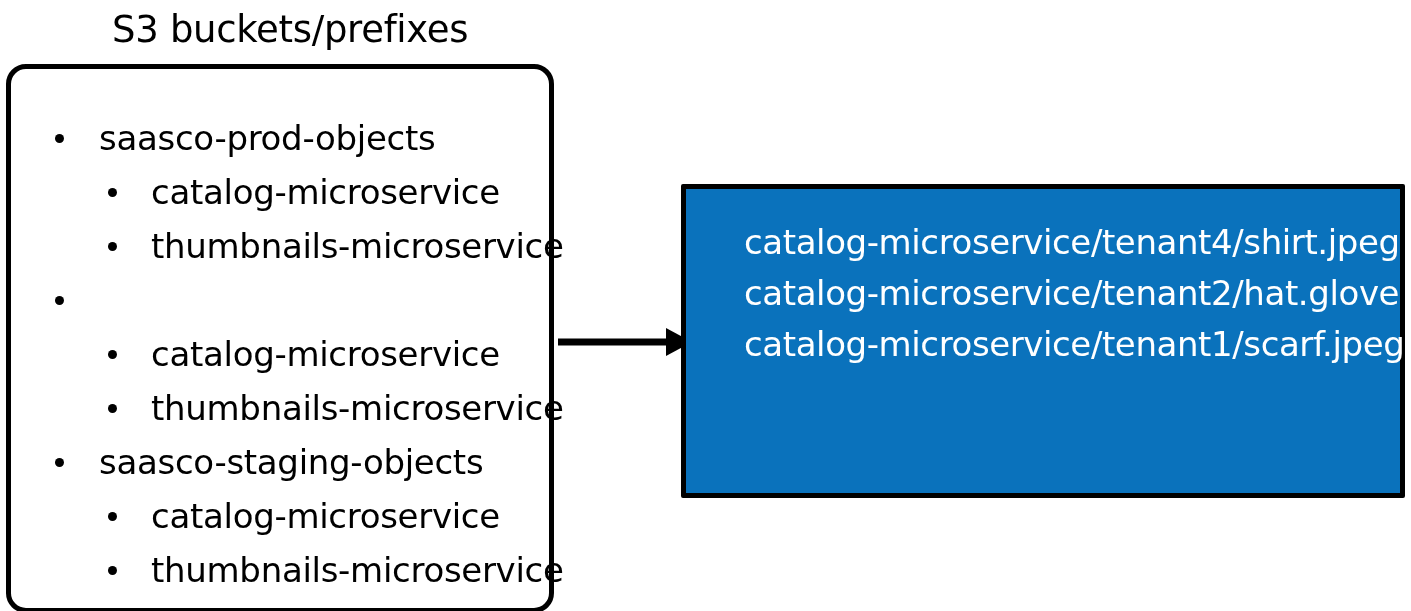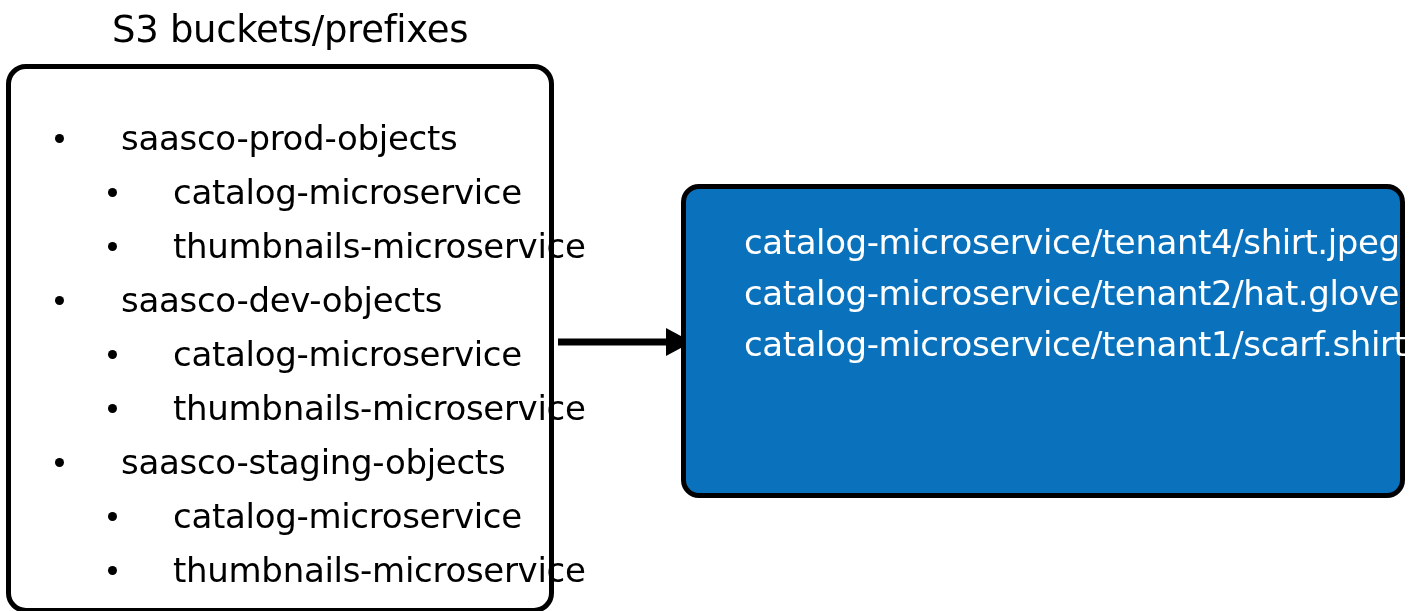--- a/index.html
+++ b/index.html
@@ -72,21 +72,20 @@
     width: 9px;
     height: 9px;
     margin-top: -4px;
     border-radius: 50%;
     background: #000000;
   }
   .li .txt {
     position: absolute;
     top: 0;
     line-height: 54px;
-    margin-left: 22px;
   }
 
   .li.level1 .bullet { left: 44px; }
   .li.level1 .txt    { left: 88px; }
   .li.level2 .bullet { left: 97px; }
   .li.level2 .txt    { left: 140px; }
 
   
   .arrow {
     position: absolute;
@@ -98,21 +97,21 @@
 
   
   .keys-box {
     position: absolute;
     left: 681px;
     top: 174px;
     width: 724px;
     height: 314px;
     box-sizing: border-box;
     border: 5px solid #000000;
-    border-radius: 18px;
+    border-radius: 2px;
     background: #0a72bc;
   }
   .keys-list {
     position: absolute;
     left: 58px;
     top: 28px;
     width: 660px;
   }
   .key-line {
     font-size: 34px;
@@ -143,21 +142,20 @@
         </div>
         <div class="li level2">
           <span class="bullet"></span>
           <span class="txt">thumbnails-microservice</span>
         </div>
       </div>
 
       <div class="bucket-group">
         <div class="li level1">
           <span class="bullet"></span>
-          <span class="txt">saasco-dev-objects</span>
         </div>
         <div class="li level2">
           <span class="bullet"></span>
           <span class="txt">catalog-microservice</span>
         </div>
         <div class="li level2">
           <span class="bullet"></span>
           <span class="txt">thumbnails-microservice</span>
         </div>
       </div>
@@ -182,17 +180,17 @@
 
   <svg class="arrow" viewBox="0 0 134 32">
     <line x1="0" y1="16" x2="112" y2="16" stroke="#000000" stroke-width="7"></line>
     <polygon points="108,2 134,16 108,30" fill="#000000"></polygon>
   </svg>
 
   <div class="keys-box">
     <div class="keys-list">
       <div class="key-line">catalog-microservice/tenant4/shirt.jpeg</div>
       <div class="key-line">catalog-microservice/tenant2/hat.glove</div>
-      <div class="key-line">catalog-microservice/tenant1/scarf.shirt</div>
+      <div class="key-line">catalog-microservice/tenant1/scarf.jpeg</div>
     </div>
   </div>
 
 </div>
 
 </body></html>

